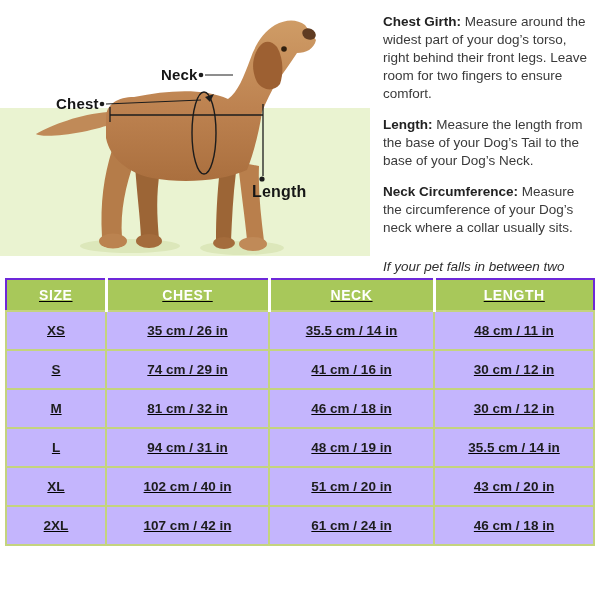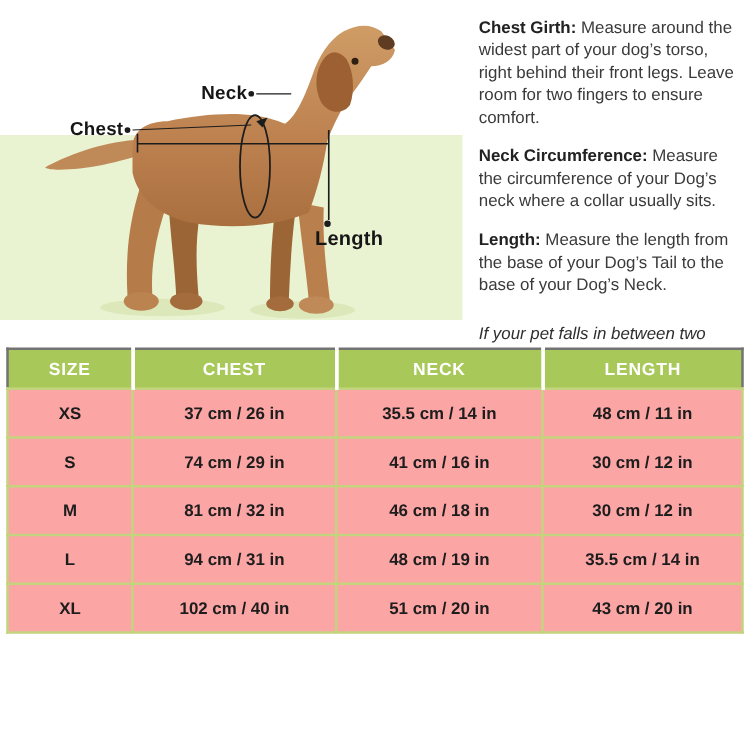--- a/index.html
+++ b/index.html
@@ -16,25 +16,25 @@
   .lbl-length { left:252px; top:184px; font-size:16px; }
 
   
   .info-area { position:absolute; left:383px; top:13px; width:213px; color:#3a3a3a; }
   .info-area p.instr { font-size:13.5px; line-height:18px; margin-bottom:13px; }
   .info-area p.instr b { color:#222; }
   .info-area p.note { font-size:13.5px; line-height:19px; font-style:italic; margin-top:20px; color:#2f2f2f; }
 
   
   .size-table { position:absolute; left:5px; top:278px; width:590px; border-collapse:collapse;
-                border:2px solid #737373; table-layout:fixed; }
+                border:2px solid #6d28d9; table-layout:fixed;text-decoration:underline; }
   .size-table th { background:#a8c85a; color:#ffffff; font-size:14px; font-weight:700;
                    letter-spacing:.6px; height:32px; border-left:3px solid #ffffff; }
   .size-table th:first-child { border-left:none; }
-  .size-table td { background:#fca5a5; height:39px; text-align:center; font-weight:700;
+  .size-table td { background:#c4b5fd; height:39px; text-align:center; font-weight:700;
                    font-size:13.5px; color:#1d1d1d; border:2px solid #c4d47e; }
   .size-table tr td:first-child { width:100px; }
   .col-size{width:100px;} .col-chest{width:163px;} .col-neck{width:165px;} .col-length{width:160px;}
 </style>
 </head>
 <body>
 
 <div class="canvas">
 
   <div class="dog-area">
@@ -91,22 +91,22 @@
       <circle cx="262" cy="179" r="2.6" fill="#1c1c1c"></circle>
     </svg>
 
     <div class="diag-label lbl-chest">Chest</div>
     <div class="diag-label lbl-neck">Neck</div>
     <div class="diag-label lbl-length">Length</div>
   </div>
 
   <div class="info-area">
     <p class="instr"><b>Chest Girth:</b> <span>Measure around the widest part of your dog’s torso, right behind their front legs. Leave room for two fingers to ensure comfort.</span></p>
+    <p class="instr"><b>Length:</b> <span>Measure the length from the base of your Dog’s Tail to the base of your Dog’s Neck.</span></p>
     <p class="instr"><b>Neck Circumference:</b> <span>Measure the circumference of your Dog’s neck where a collar usually sits.</span></p>
-    <p class="instr"><b>Length:</b> <span>Measure the length from the base of your Dog’s Tail to the base of your Dog’s Neck.</span></p>
     <p class="note">If your pet falls in between two sizes, we recommend purchasing the larger size.</p>
   </div>
 
   <table class="size-table">
     <colgroup>
         <col class="col-size">
         <col class="col-chest">
         <col class="col-neck">
         <col class="col-length">
       </colgroup>
@@ -114,21 +114,21 @@
       <tr>
         <th>SIZE</th>
         <th>CHEST</th>
         <th>NECK</th>
         <th>LENGTH</th>
       </tr>
     </thead>
     <tbody>
       <tr>
         <td>XS</td>
-        <td>37 cm / 26 in</td>
+        <td>35 cm / 26 in</td>
         <td>35.5 cm / 14 in</td>
         <td>48 cm / 11 in</td>
       </tr>
       <tr>
         <td>S</td>
         <td>74 cm / 29 in</td>
         <td>41 cm / 16 in</td>
         <td>30 cm / 12 in</td>
       </tr>
       <tr>
@@ -142,16 +142,22 @@
         <td>94 cm / 31 in</td>
         <td>48 cm / 19 in</td>
         <td>35.5 cm / 14 in</td>
       </tr>
       <tr>
         <td>XL</td>
         <td>102 cm / 40 in</td>
         <td>51 cm / 20 in</td>
         <td>43 cm / 20 in</td>
       </tr>
+      <tr>
+        <td>2XL</td>
+        <td>107 cm / 42 in</td>
+        <td>61 cm / 24 in</td>
+        <td>46 cm / 18 in</td>
+      </tr>
     </tbody>
   </table>
 
 </div>
 
 </body></html>

